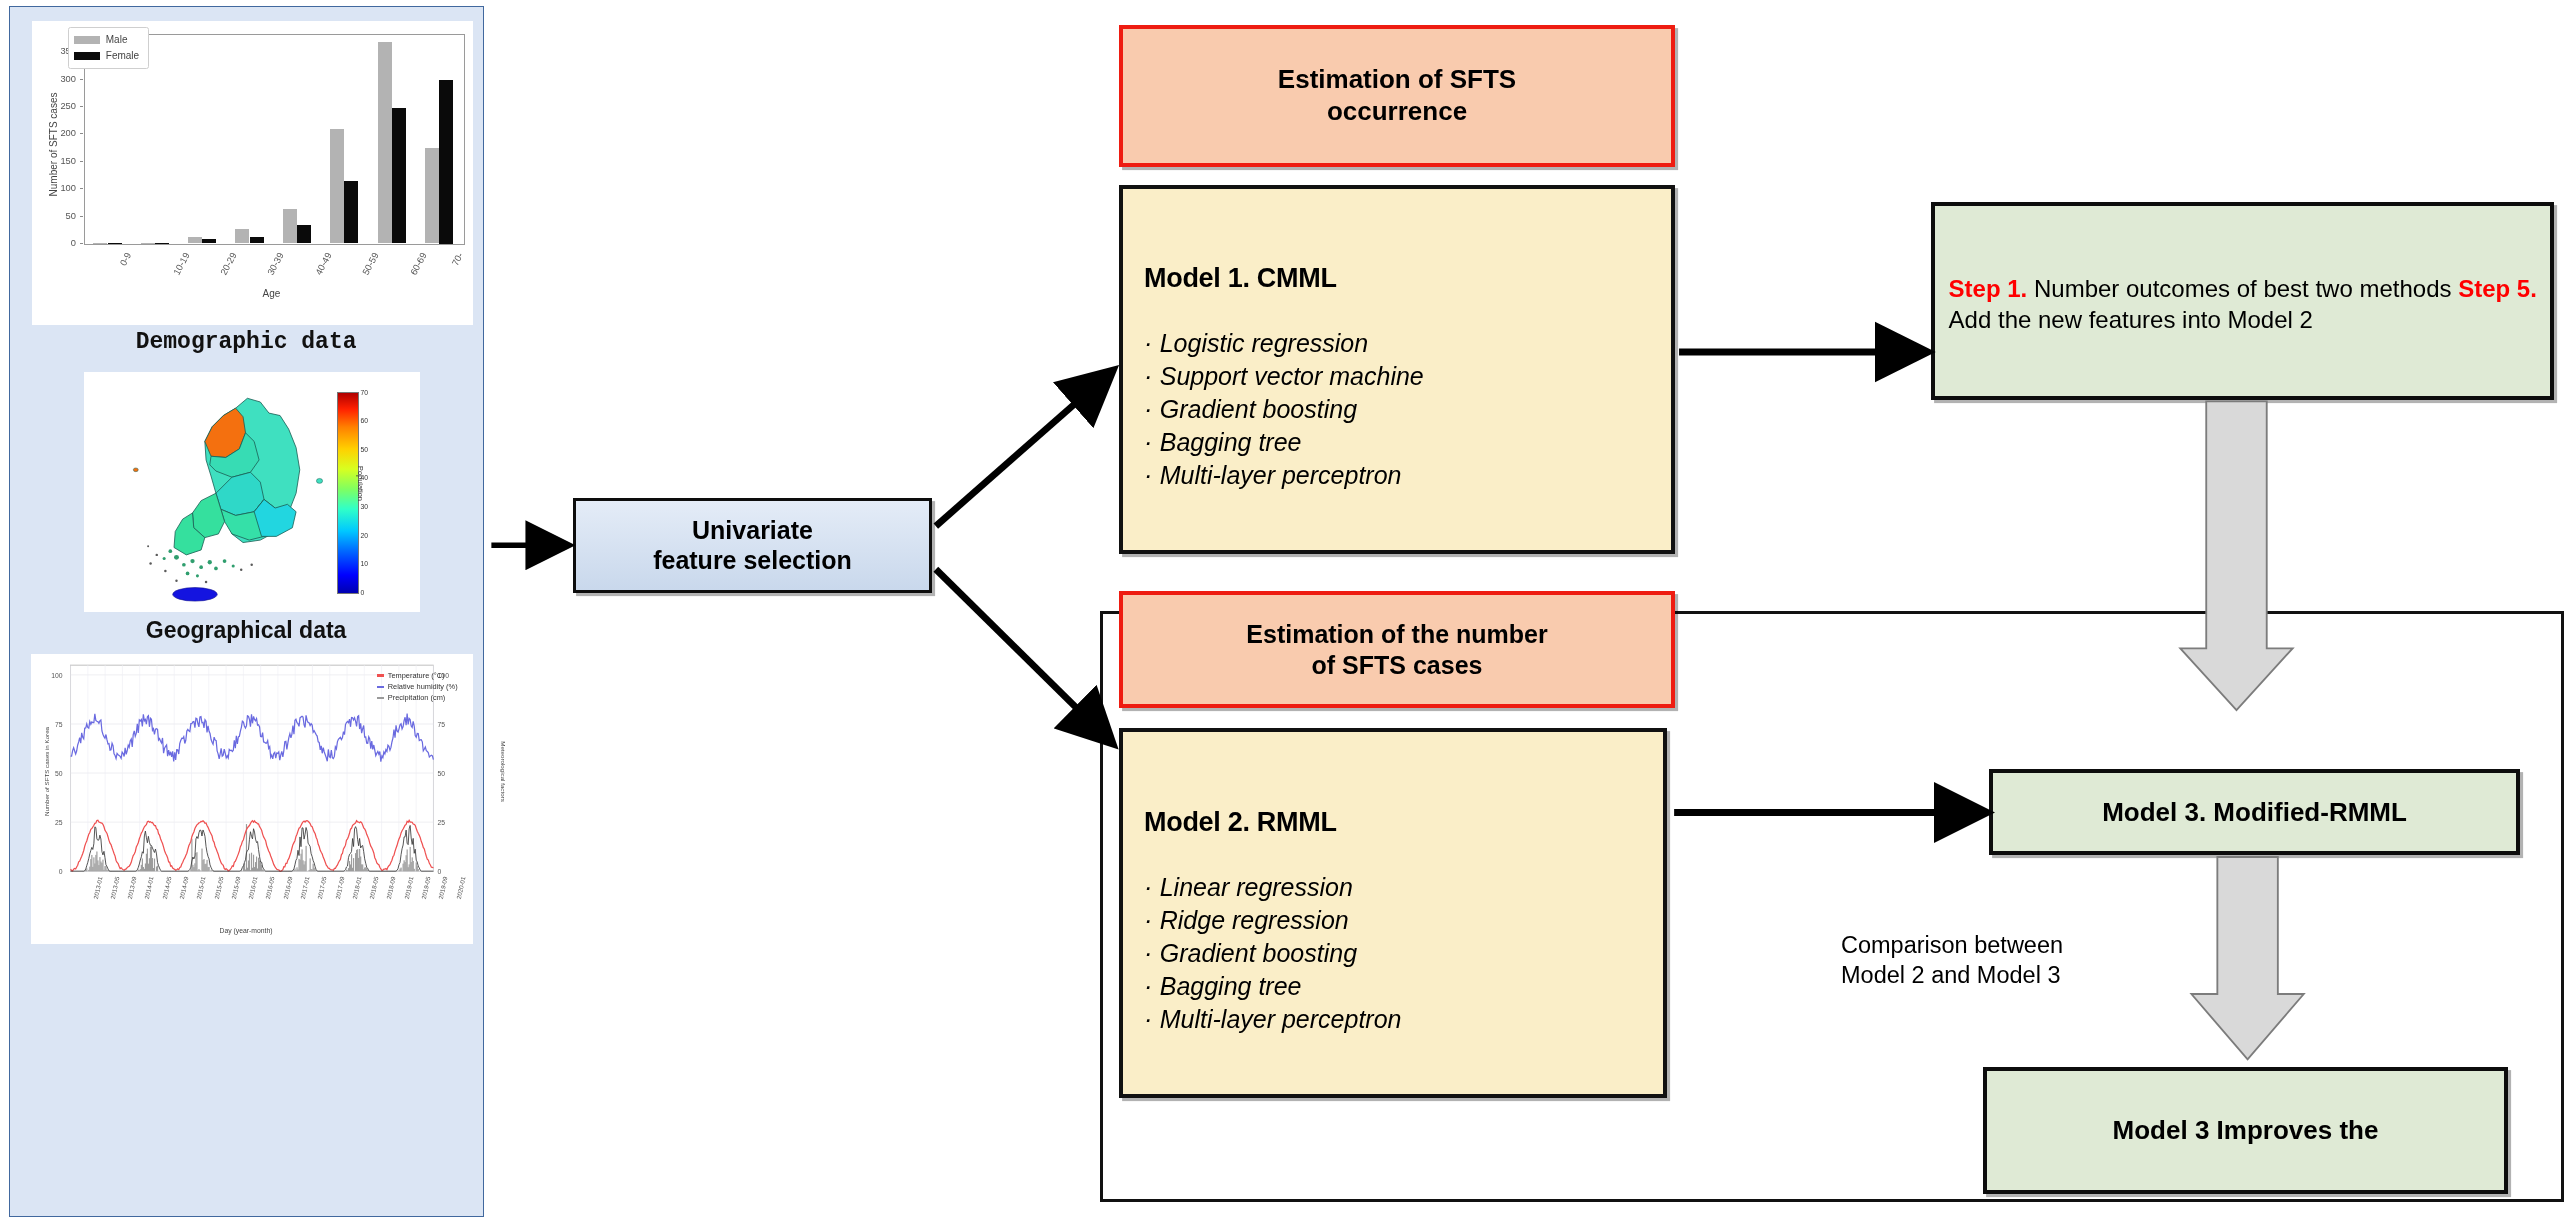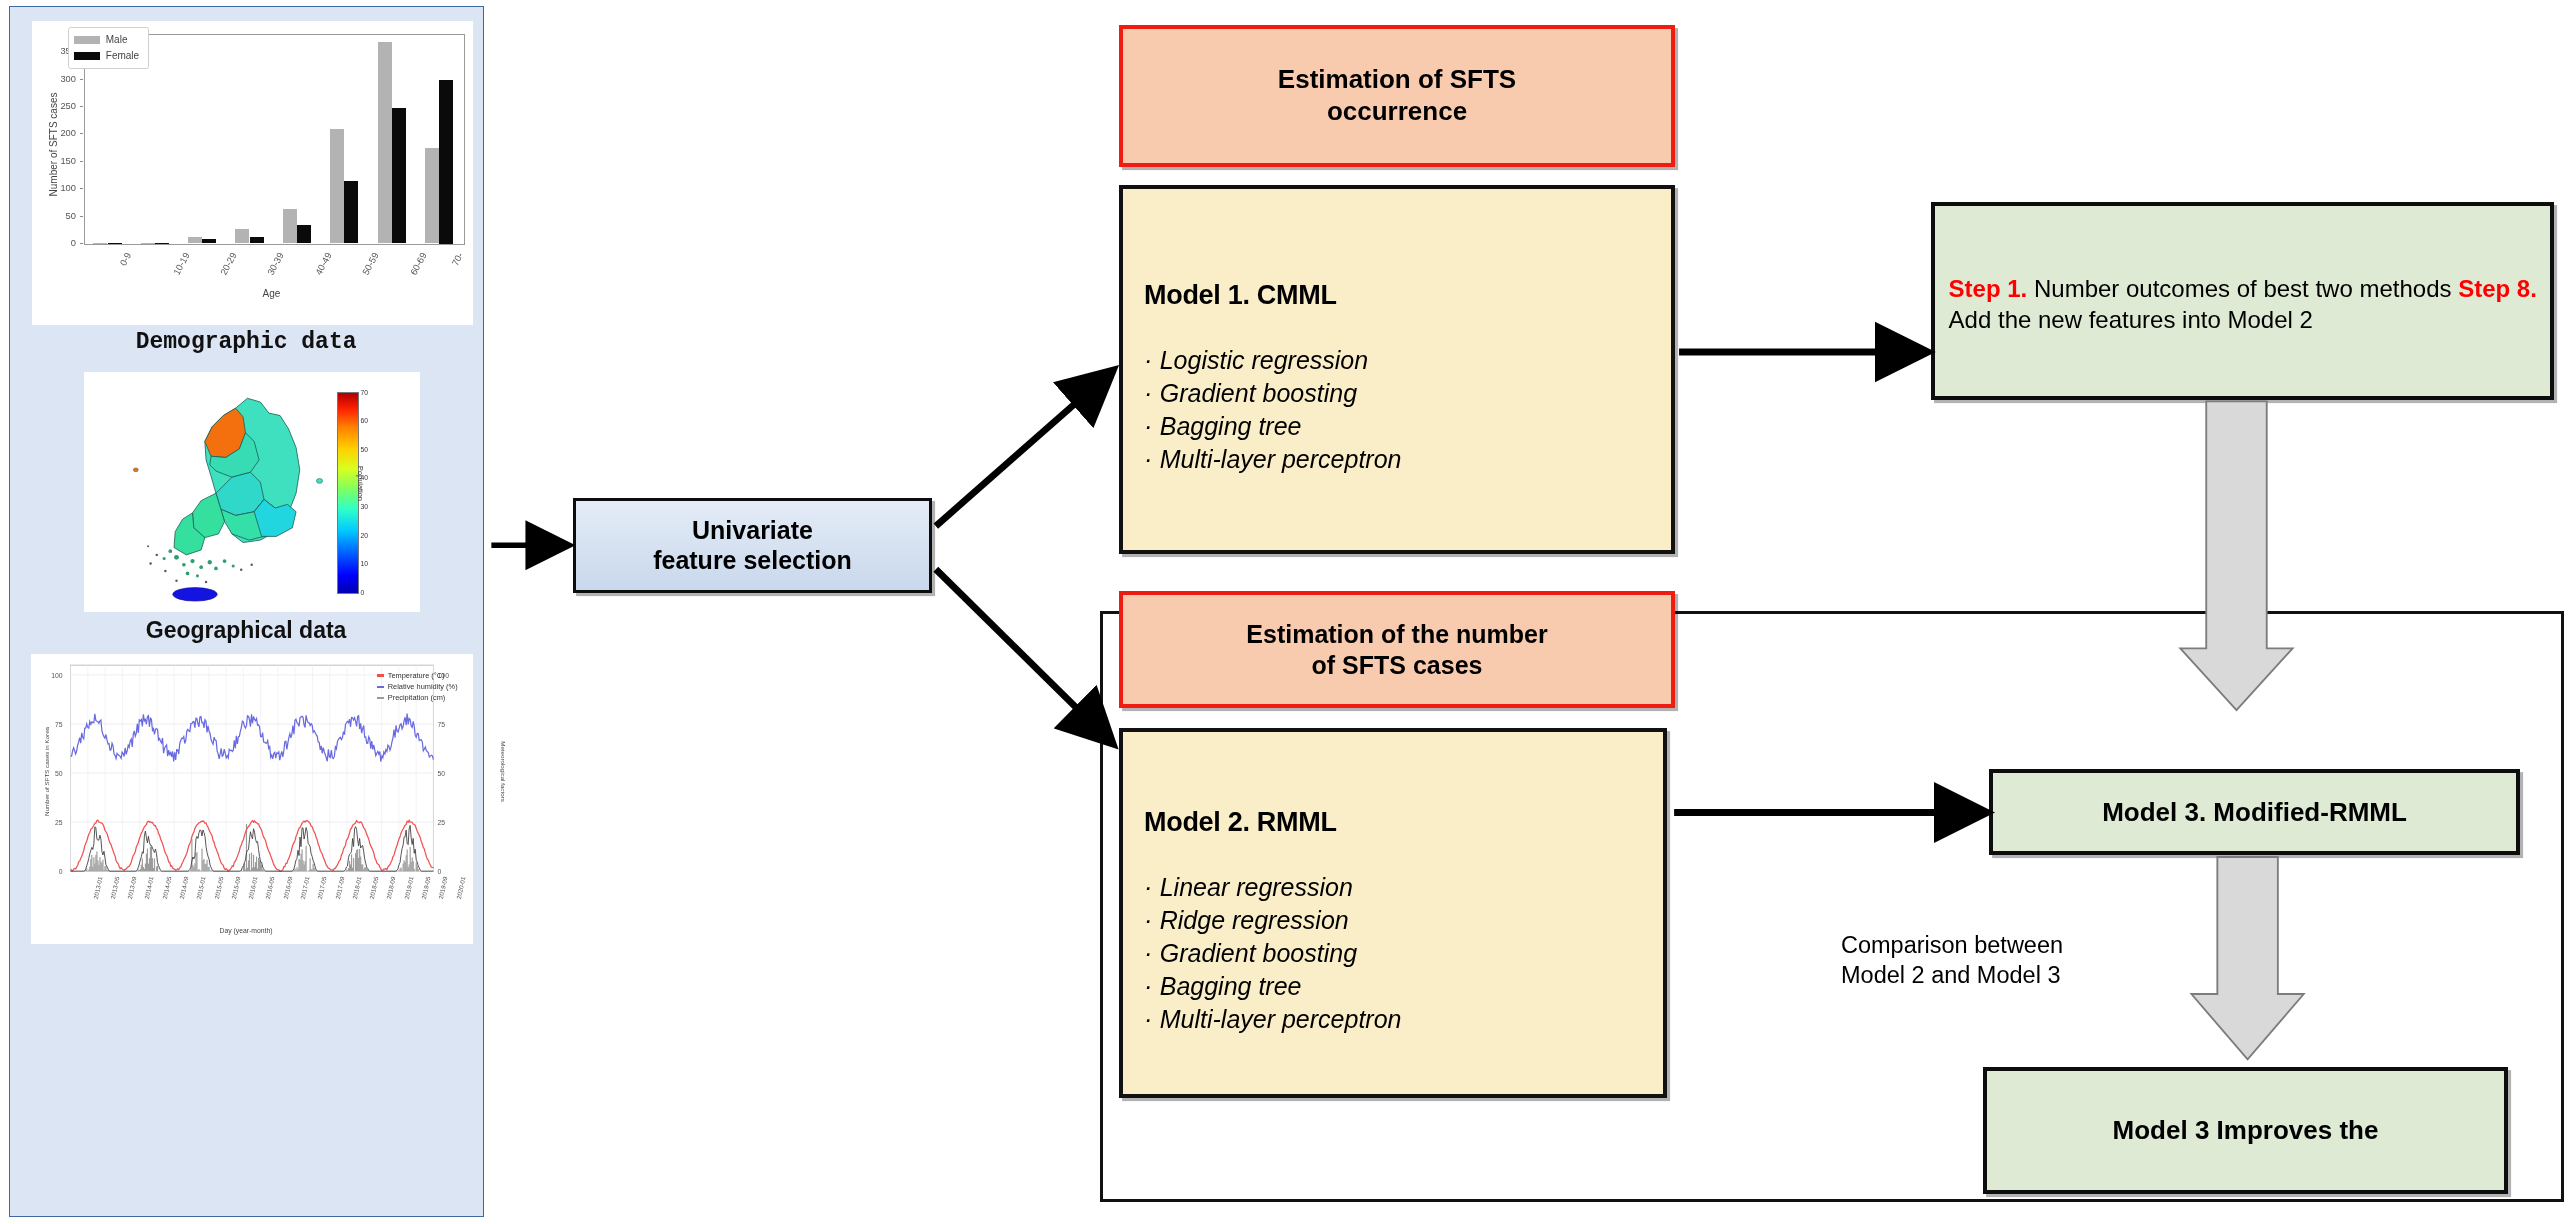--- a/index.html
+++ b/index.html
@@ -432,20 +432,21 @@
     <div>Estimation of SFTS</div>
     <div>occurrence</div>
   </div>
 </div>
 
 <div id="model1-box" class="fbox cream box-shadow">
   <div class="mbox-inner">
     <div class="mtitle">Model 1. CMML</div>
     <div class="mlist" id="model1-list">
         <div><span class="dot">·</span>Logistic regression</div>
+        <div><span class="dot">·</span>Support vector machine</div>
         <div><span class="dot">·</span>Gradient boosting</div>
         <div><span class="dot">·</span>Bagging tree</div>
         <div><span class="dot">·</span>Multi-layer  perceptron</div>
       </div>
   </div>
 </div>
 
 <div id="est-num-box" class="fbox peach box-shadow">
   <div class="inner">
     <div>Estimation of the number</div>
@@ -462,21 +463,21 @@
         <div><span class="dot">·</span>Gradient boosting</div>
         <div><span class="dot">·</span>Bagging tree</div>
         <div><span class="dot">·</span>Multi-layer  perceptron</div>
       </div>
   </div>
 </div>
 
 <div id="step-box" class="fbox green box-shadow">
   <div id="step-inner">
     <span class="stepkw">Step 1.</span><span> Number outcomes of best two methods</span>
-    <span class="stepkw">Step 8.</span><span> Add the new features into Model 2</span>
+    <span class="stepkw">Step 5.</span><span> Add the new features into Model 2</span>
   </div>
 </div>
 
 <div id="model3-box" class="fbox green box-shadow">
   <div class="inner">Model 3. Modified-RMML</div>
 </div>
 
 <div id="cmp-label" class="abs">
   <div>Comparison between</div>
   <div>Model 2 and Model 3</div>

